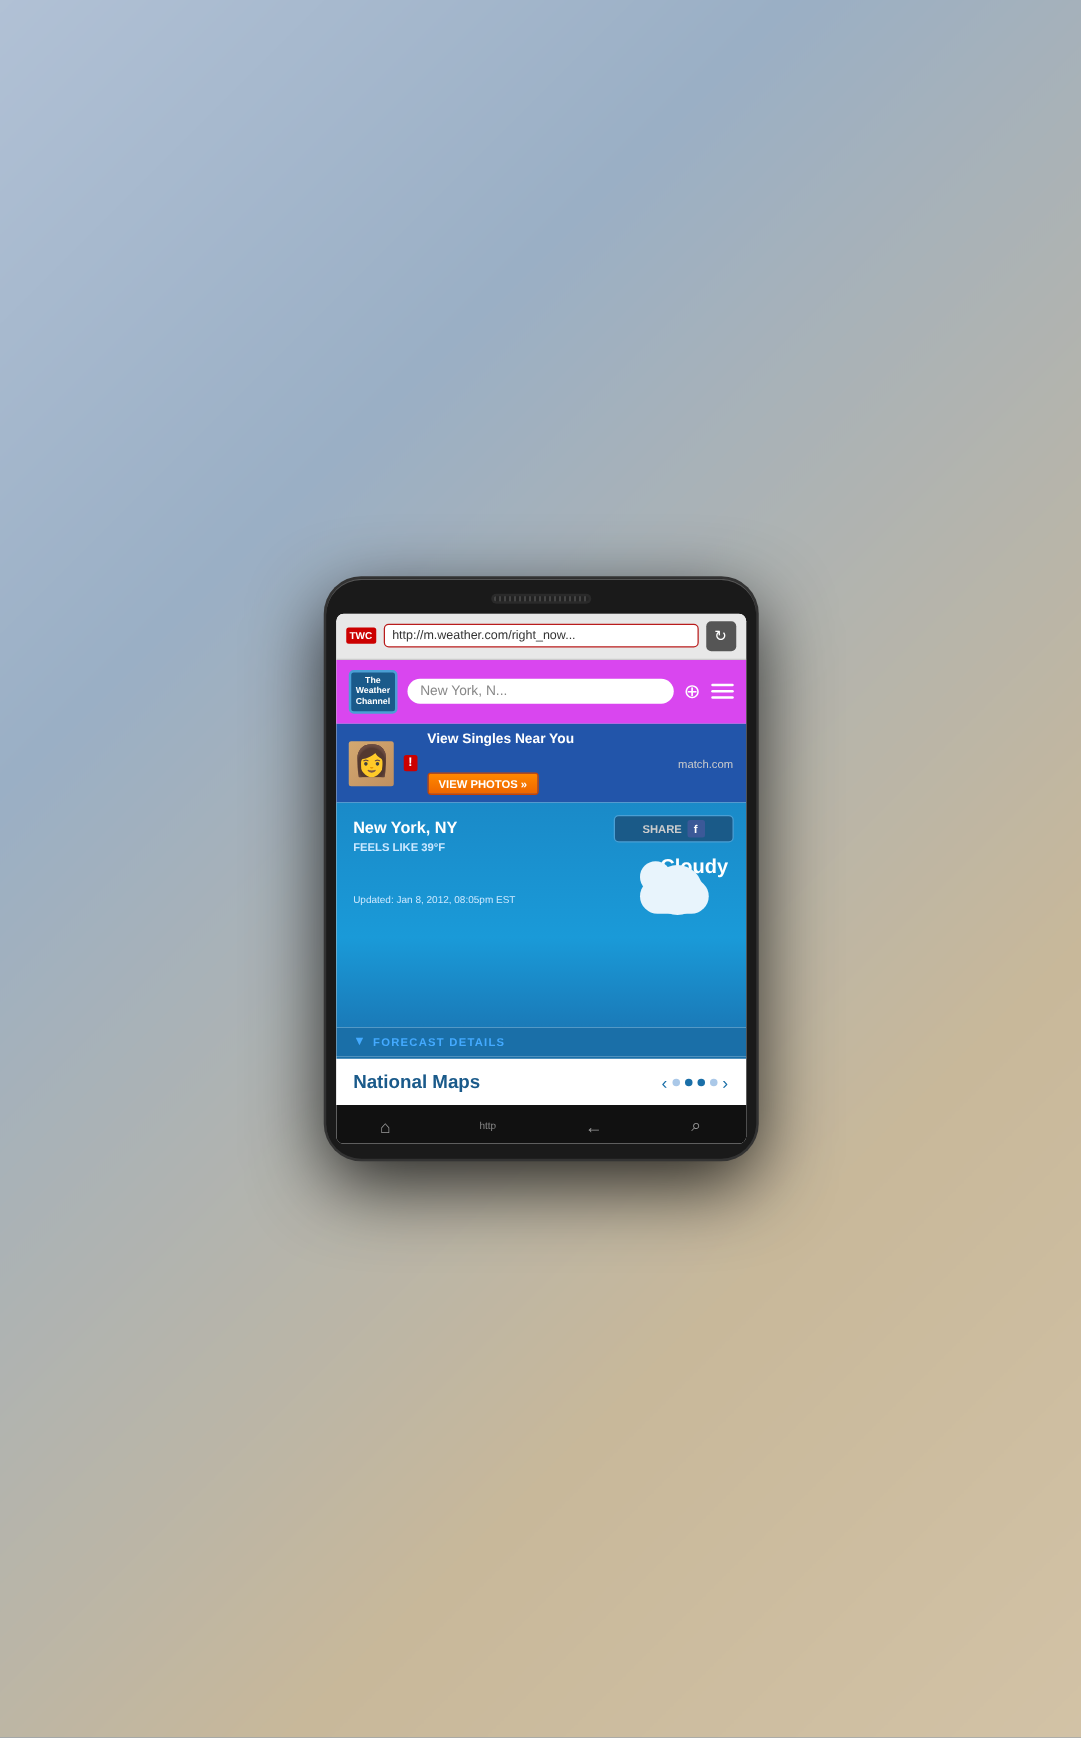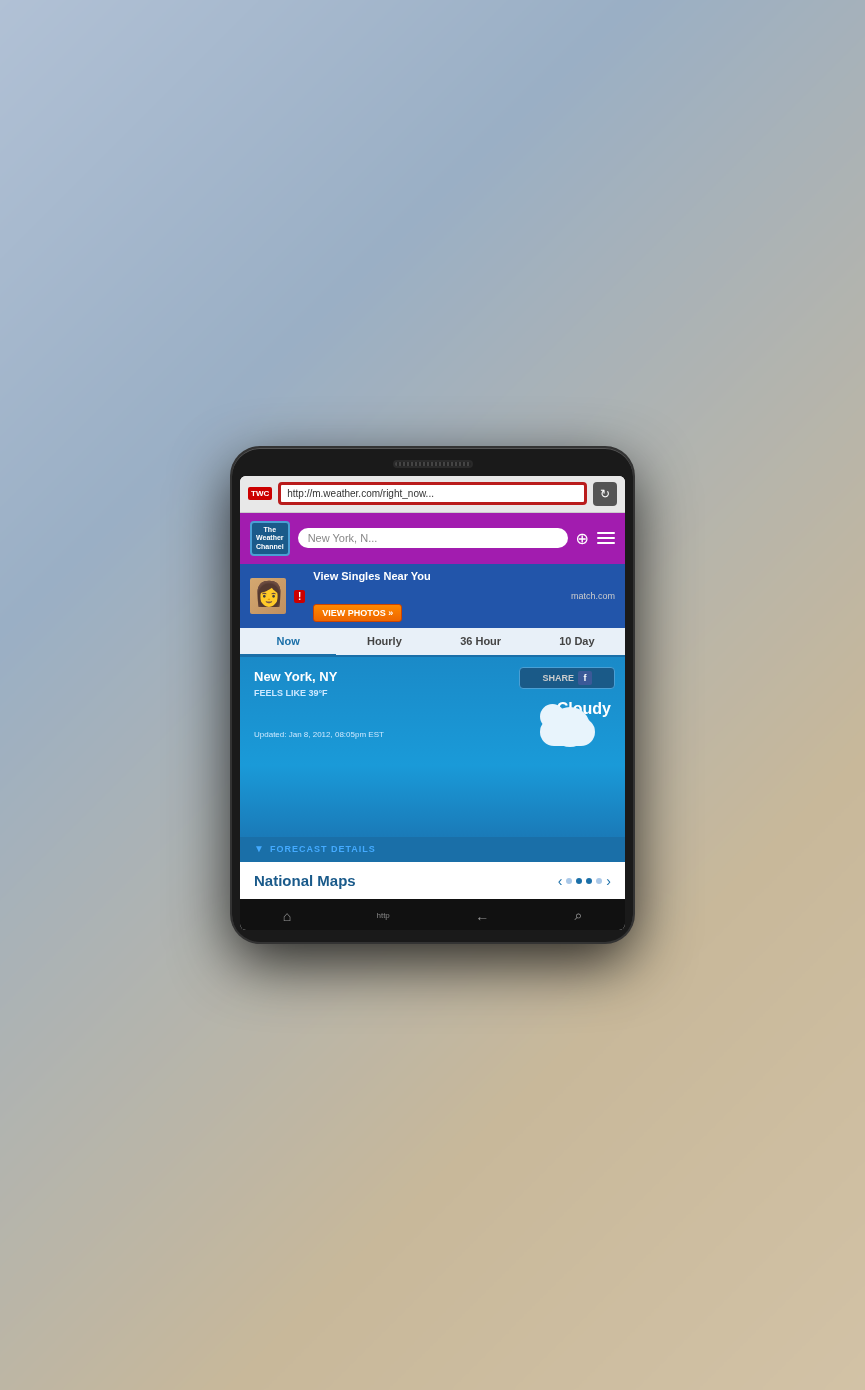--- a/index.html
+++ b/index.html
@@ -28,21 +28,21 @@
     
     .phone-wrapper {
       position: relative;
       z-index: 10;
       display: flex;
       flex-direction: column;
       align-items: center;
     }
 
     .phone {
-      width: 401px;
+      width: 344px;
       background: #1a1a1a;
       border-radius: 28px;
       padding: 12px 8px;
       box-shadow: 
         0 0 0 2px #333,
         0 20px 60px rgba(0,0,0,0.8),
         inset 0 1px 0 #555;
       position: relative;
     }
 
@@ -88,21 +88,21 @@
       font-size: 8px;
       font-weight: bold;
       padding: 2px 3px;
       border-radius: 2px;
       flex-shrink: 0;
     }
 
     .url-bar {
       flex: 1;
       background: #fff;
-      border: 3px solid #b91c1c;
+      border: 1px solid #b91c1c;
       border-radius: 4px;
       padding: 3px 6px;
       font-size: 10px;
       color: #333;
       overflow: hidden;
       white-space: nowrap;
       text-overflow: ellipsis;
     }
 
     .refresh-btn {
@@ -114,21 +114,21 @@
       align-items: center;
       justify-content: center;
       color: #fff;
       font-size: 12px;
       flex-shrink: 0;
       cursor: pointer;
     }
 
     
     .app-header {
-      background: #a21caf;
+      background: #d946ef;
       padding: 8px 10px;
       display: flex;
       align-items: center;
       gap: 8px;
     }
 
     .twc-logo {
       background: #1a5a8a;
       border: 2px solid #4a9fd4;
       border-radius: 4px;
@@ -540,26 +540,20 @@
       <div class="ad-banner">
         <div class="ad-photo"></div>
         <div class="ad-alert">!</div>
         <div class="ad-content">
           <div class="ad-title">View Singles Near You</div>
           <div class="ad-button">VIEW PHOTOS »</div>
         </div>
         <div class="ad-logo">match.com</div>
       </div>
 
-      <div class="nav-tabs">
-        <div class="nav-tab active">Now</div>
-        <div class="nav-tab">Hourly</div>
-        <div class="nav-tab">36 Hour</div>
-        <div class="nav-tab">10 Day</div>
-      </div>
 
       <div class="weather-main">
 
         <div class="share-btn">
           <span class="share-text">SHARE</span>
           <div class="fb-icon">f</div>
         </div>
 
         <div class="city-name">New York, NY</div>
 

